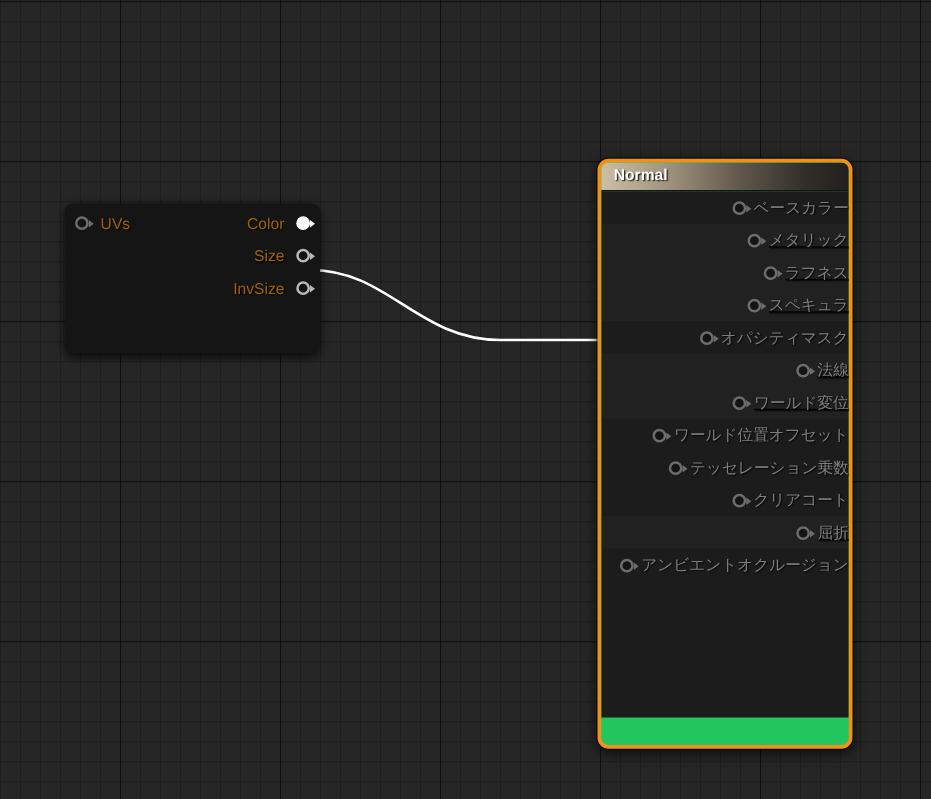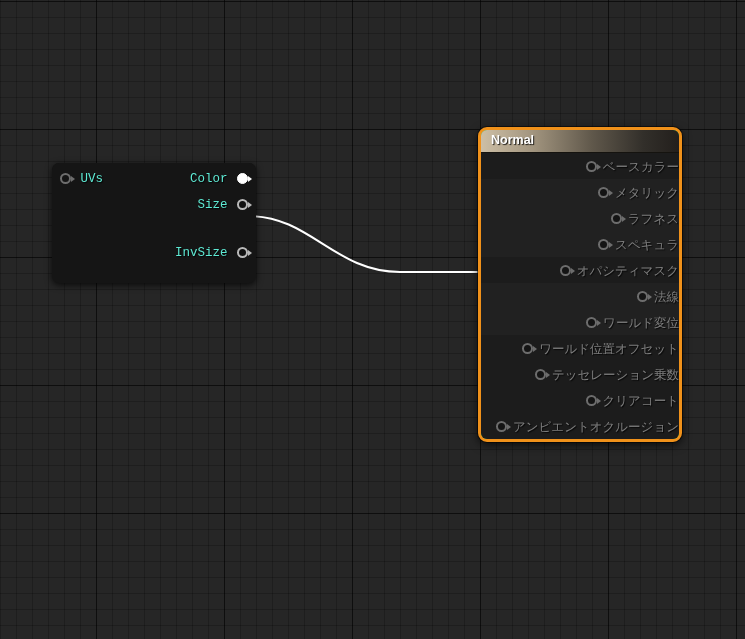--- a/index.html
+++ b/index.html
@@ -118,24 +118,23 @@
   .st-row {
     position: absolute;
     height: 26px;
     line-height: 26px;
     font-size: 12.5px;
     white-space: nowrap;
   }
   .st-row.input  { left: 8px; }
   .st-row.output { right: 8px; }
   .st-label {
-    color: #5eead4;
+    color: #a16207;
     text-shadow: 1px 1px 1px rgba(0,0,0,0.8);
     vertical-align: middle;
-    font-family: Liberation Mono, monospace;
   }
 
   
   .pin {
     display: inline-block;
     position: relative;
     width: 11px;
     height: 11px;
     vertical-align: middle;
   }
@@ -172,21 +171,21 @@
   .pin.filled .nub { border-left-color: #ffffff; }
 
   .pin-gap-right { margin-left: 6px; }
   .pin-gap-left  { margin-right: 6px; }
 
   
   #material-output-node {
     left: 478px;
     top: 127px;
     width: 204px;
-    height: 315px;
+    height: 472px;
     border-radius: 9px;
     border: 3px solid #f0911a;
     background: #22c55e;
     box-shadow: 0 0 0 1px rgba(0,0,0,0.5), 0 3px 10px rgba(0,0,0,0.7);
     overflow: hidden;
   }
   #material-output-node .mo-title-bar {
     position: relative;
     height: 22px;
     background: linear-gradient(to right, #cdbfa6 0%, #a2957f 26%, #60584b 56%, #322f2a 82%, #231f1c 100%);
@@ -208,21 +207,21 @@
   }
   .mo-row {
     position: relative;
     height: 26px;
     line-height: 26px;
     padding-left: 11px;
     white-space: nowrap;
     box-sizing: border-box;
     text-align: right;
   }
-  .mo-row.stripe { background: rgba(255,255,255,0.022); }
+  .mo-row.stripe { background: rgba(255,255,255,0.022); text-decoration: underline; }
   .mo-label {
     font-size: 12.5px;
     color: #7e7e7e;
     text-shadow: 1px 1px 1px rgba(0,0,0,0.8);
     vertical-align: middle;
   }
   .mo-row.active .mo-label {
     color: #ffffff;
     font-weight: bold;
   }
@@ -253,21 +252,21 @@
       </span>
     </div>
 
     <div class="st-row output" style="top:28px;">
       <span class="st-label pin-gap-left">Size</span>
       <span class="pin hollow">
         <span class="disc"></span><span class="nub"></span>
       </span>
     </div>
 
-    <div class="st-row output" style="top:54px;margin-top:22px;">
+    <div class="st-row output" style="top:54px;">
       <span class="st-label pin-gap-left">InvSize</span>
       <span class="pin hollow">
         <span class="disc"></span><span class="nub"></span>
       </span>
     </div>
 
   </div>
 </div>
 
 <div class="node" id="material-output-node">
@@ -278,16 +277,16 @@
       <div class="mo-row"><span class="pin hollow dim"><span class="disc"></span><span class="nub"></span></span><span class="mo-label pin-gap-right">ベースカラー</span></div>
       <div class="mo-row stripe"><span class="pin hollow dim"><span class="disc"></span><span class="nub"></span></span><span class="mo-label pin-gap-right">メタリック</span></div>
       <div class="mo-row stripe"><span class="pin hollow dim"><span class="disc"></span><span class="nub"></span></span><span class="mo-label pin-gap-right">ラフネス</span></div>
       <div class="mo-row stripe"><span class="pin hollow dim"><span class="disc"></span><span class="nub"></span></span><span class="mo-label pin-gap-right">スペキュラ</span></div>
       <div class="mo-row"><span class="pin hollow dim"><span class="disc"></span><span class="nub"></span></span><span class="mo-label pin-gap-right">オパシティマスク</span></div>
       <div class="mo-row stripe"><span class="pin hollow dim"><span class="disc"></span><span class="nub"></span></span><span class="mo-label pin-gap-right">法線</span></div>
       <div class="mo-row stripe"><span class="pin hollow dim"><span class="disc"></span><span class="nub"></span></span><span class="mo-label pin-gap-right">ワールド変位</span></div>
       <div class="mo-row"><span class="pin hollow dim"><span class="disc"></span><span class="nub"></span></span><span class="mo-label pin-gap-right">ワールド位置オフセット</span></div>
       <div class="mo-row"><span class="pin hollow dim"><span class="disc"></span><span class="nub"></span></span><span class="mo-label pin-gap-right">テッセレーション乗数</span></div>
       <div class="mo-row"><span class="pin hollow dim"><span class="disc"></span><span class="nub"></span></span><span class="mo-label pin-gap-right">クリアコート</span></div>
+      <div class="mo-row stripe"><span class="pin hollow dim"><span class="disc"></span><span class="nub"></span></span><span class="mo-label pin-gap-right">屈折</span></div>
       <div class="mo-row"><span class="pin hollow dim"><span class="disc"></span><span class="nub"></span></span><span class="mo-label pin-gap-right">アンビエントオクルージョン</span></div>
-      <div class="mo-row stripe"><span class="pin hollow dim"><span class="disc"></span><span class="nub"></span></span><span class="mo-label pin-gap-right">屈折</span></div>
     </div>
 </div>
 
 </body></html>

